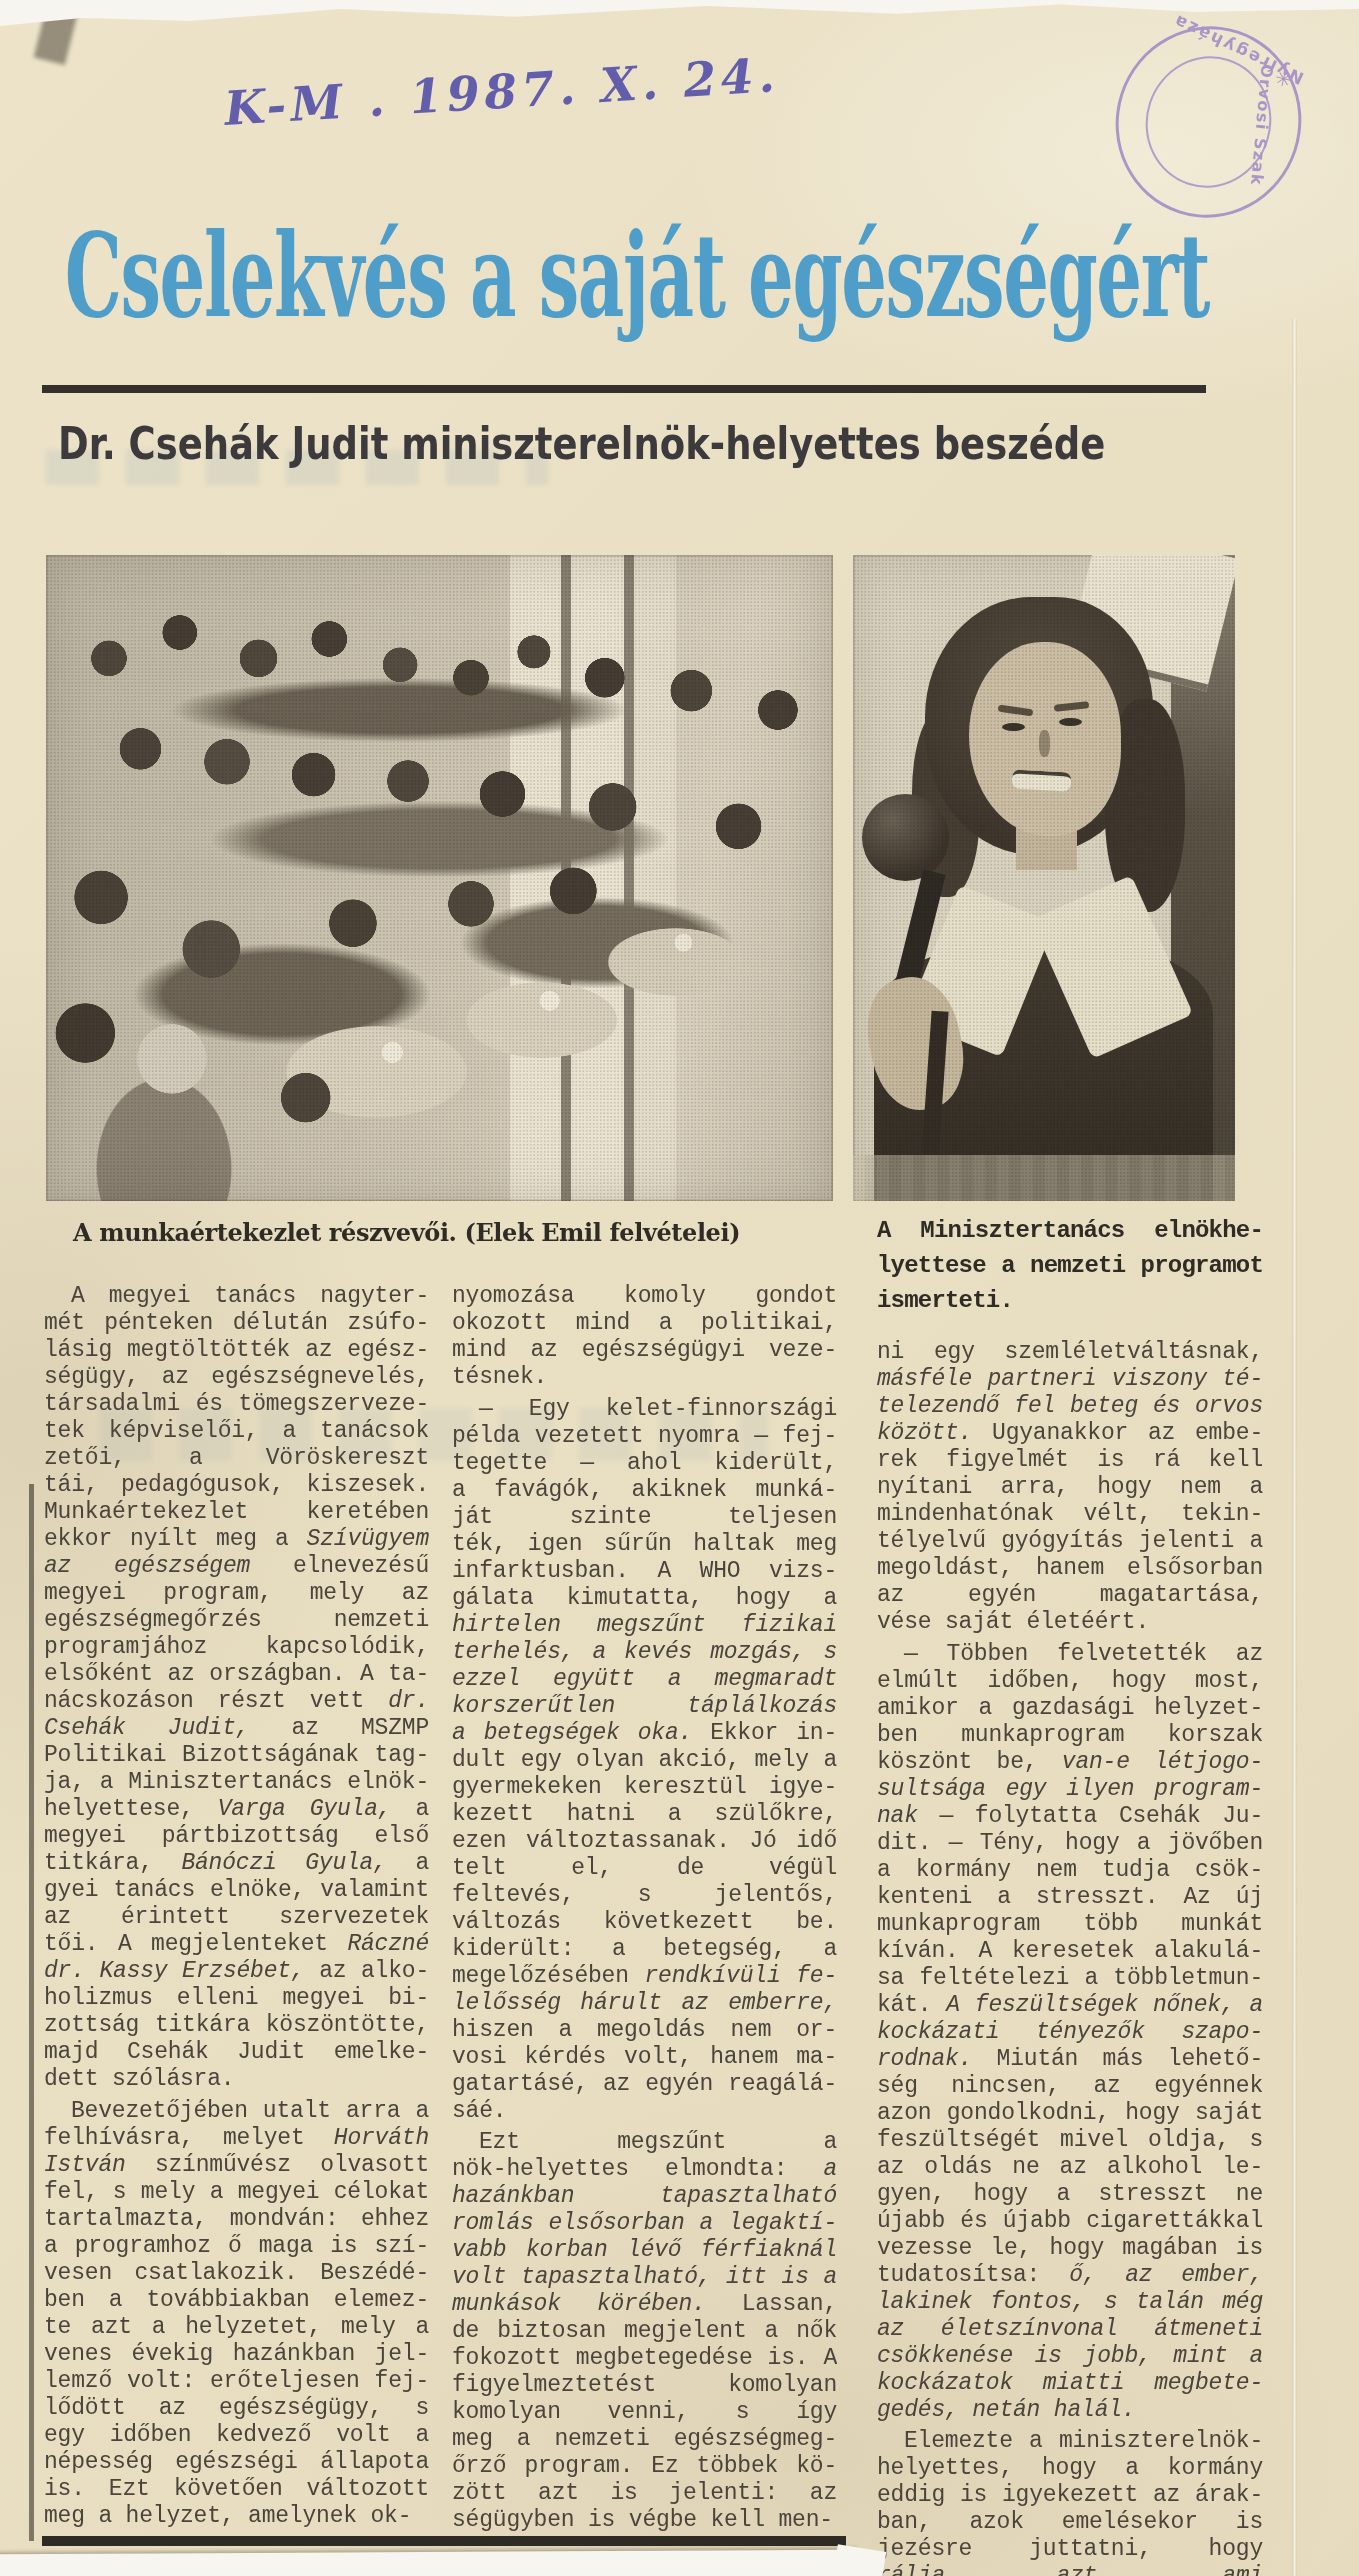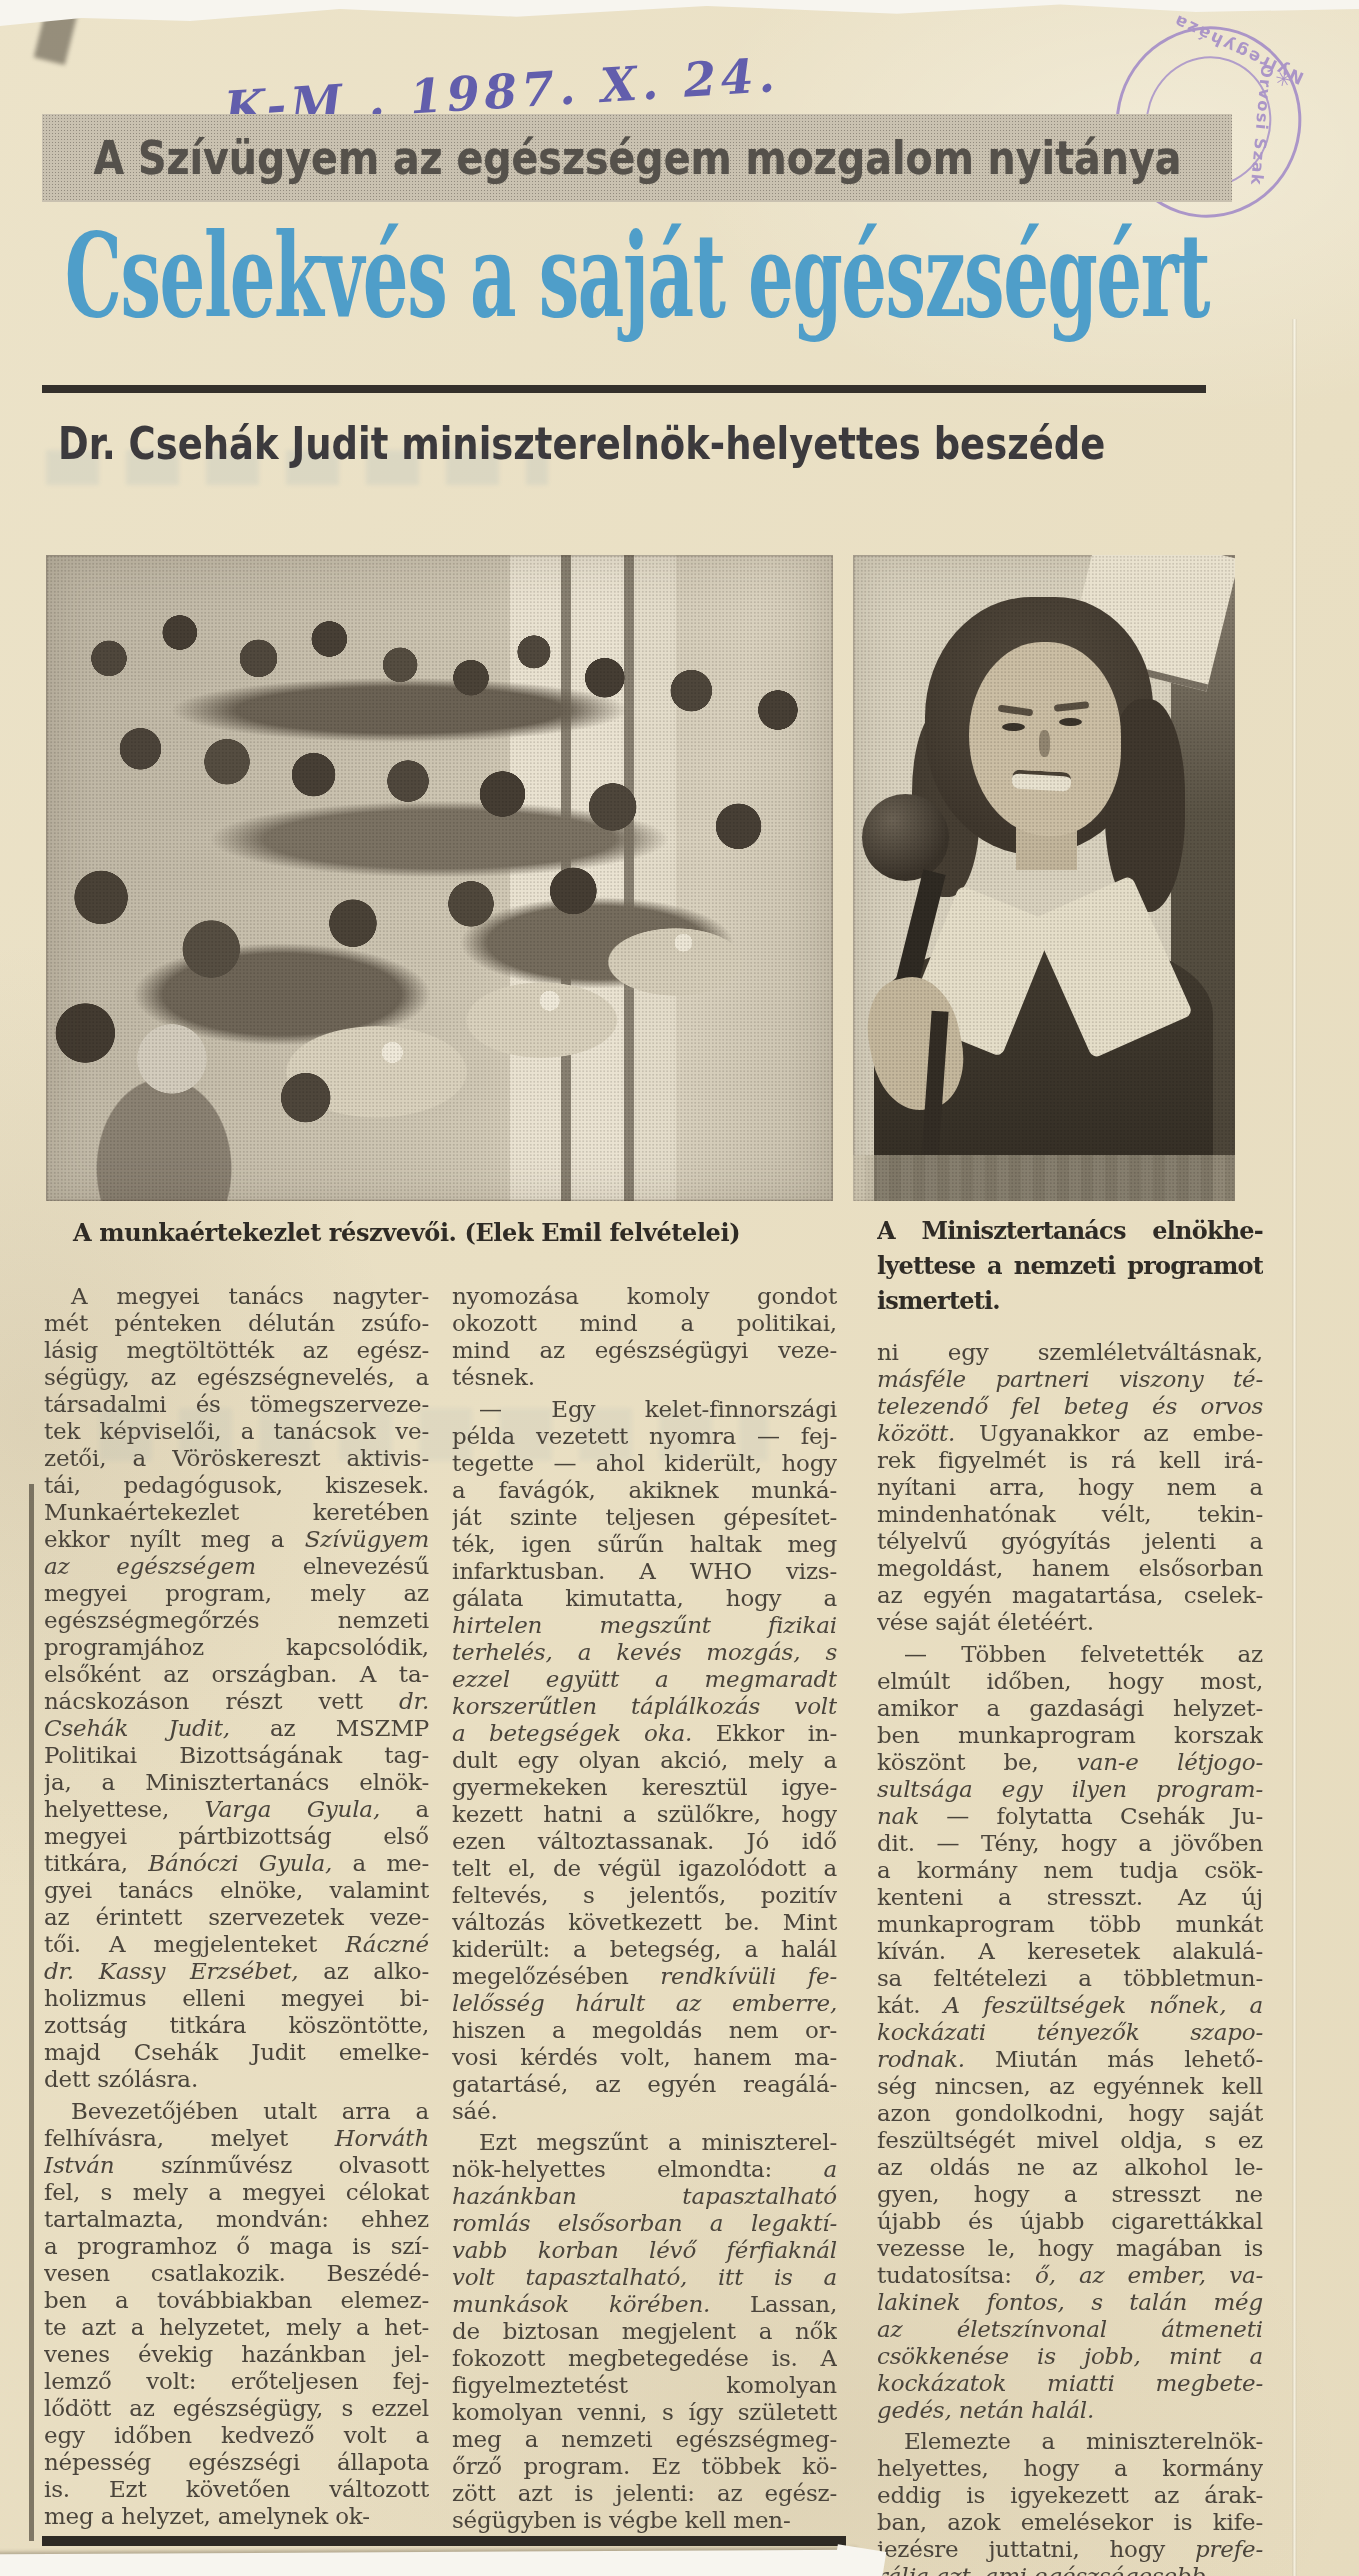--- a/index.html
+++ b/index.html
@@ -150,21 +150,21 @@
 
   
   .caption{
     position:absolute;left:73px;top:1218px;width:722px;
     font-weight:bold;font-size:24px;color:#2f2b25;letter-spacing:-0.4px;white-space:nowrap;
   }
   .col{position:absolute;width:385px;color:#4a443b;font-size:23px;letter-spacing:-0.2px;}
   .col-1{left:44px;top:1283px;}
   .col-2{left:452px;top:1283px;}
   .col-3{left:877px;top:1213px;width:386px;}
-  .block{margin:0 0 4.6px 0;}
+  .block{margin:0 0 4.6px 0;font-family:Liberation Mono, monospace;}
   .line{height:27px;line-height:27px;overflow:hidden;text-align:justify;text-align-last:justify;}
   .line.last{text-align-last:left;}
   .line.indent{text-indent:27px;}
   .it{font-style:italic;}
   .block.heading{margin-bottom:21px;}
   .block.heading .line{font-weight:bold;font-size:24px;color:#2f2b25;height:35px;line-height:35px;letter-spacing:-0.8px;}
 
   .bottom-rule{position:absolute;left:42px;top:2536px;width:804px;height:10px;background:#2e2a24;}
   .cut-white{position:absolute;left:-4.6px;top:2552px;width:862px;height:30px;background:#f7f5ef;
     transform:rotate(-.3deg);box-shadow:0 -2.3px 3.8px rgba(60,50,35,.3);}
@@ -182,23 +182,20 @@
   <div class="handwriting">K-M . 1987. X. 24.</div>
 
   <div class="stamp">
     <div class="ring-outer"></div>
     <div class="ring-inner"></div>
     <span class="st-top">Nyíregyháza</span>
     <span class="st-right">Orvosi Szak</span>
     <span class="st-mark">✳</span>
   </div>
 
-  <div class="kicker">
-    <span class="ktext">A Szívügyem az egészségem mozgalom nyitánya</span>
-  </div>
 
   <h1 class="headline">
     <span class="htext">Cselekvés a saját egészségért</span>
   </h1>
 
   <div class="rule1"></div>
 
   <h2 class="subhead">
     <span class="stext">Dr. Csehák Judit miniszterelnök-helyettes beszéde</span>
   </h2>

